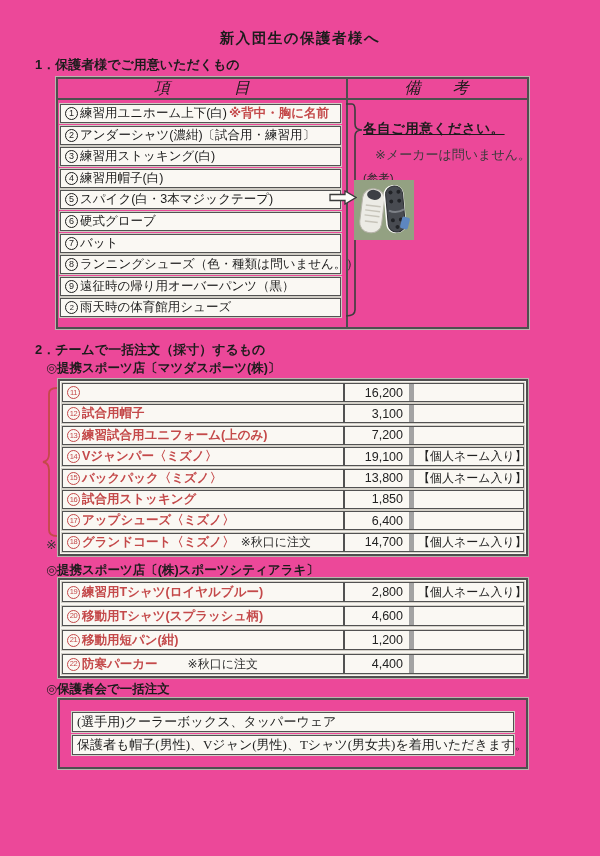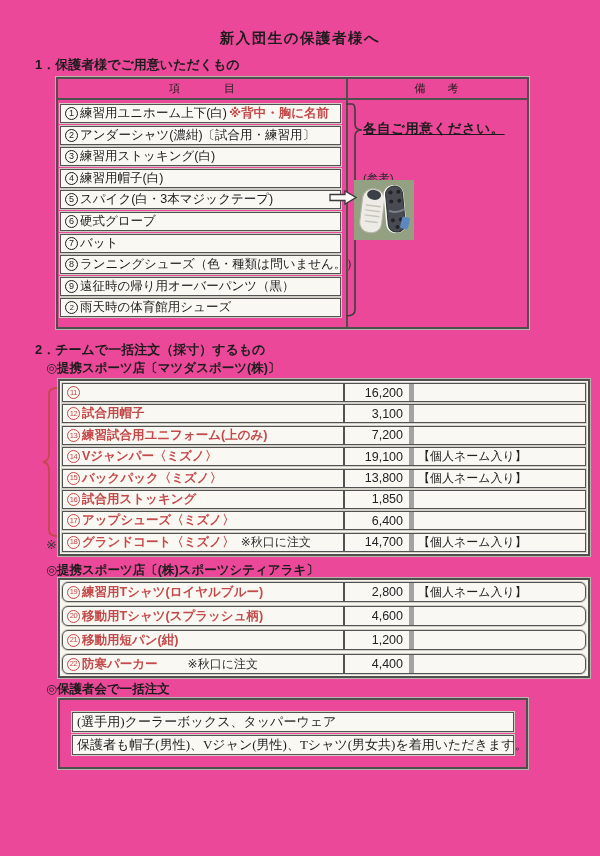--- a/index.html
+++ b/index.html
@@ -11,43 +11,43 @@
     color:#1c1c1c; overflow:hidden;
   }
   .abs { position:absolute; }
   .title { top:29px; left:0; right:0; text-align:center; font-size:14.5px; font-weight:bold; letter-spacing:1.5px; }
   .h-num { font-size:13px; font-weight:bold; }
   .store-label { font-size:12.5px; font-weight:bold; }
 
   
   .s1-table { left:56px; top:77px; width:473px; height:252px; border:2px solid #4f4f4f; box-shadow:0 0 0 1px #b9b6ae; }
   .s1-header { position:absolute; left:0; top:0; width:100%; height:21px; border-bottom:2px solid #4f4f4f; display:flex; }
-  .s1-hcell { display:flex; align-items:center; justify-content:center; font-family:"Liberation Serif","DejaVu Serif",serif; font-size:11px; }
+  .s1-hcell { display:flex; align-items:center; justify-content:center; font-family:"Liberation Serif","DejaVu Serif",serif; font-size:16px;font-style:italic; }
   .s1-hitem { width:288px; }
   .s1-hremarks { flex:1; }
   .s1-divider { position:absolute; left:288px; top:0; bottom:0; border-left:2px solid #4f4f4f; }
   .s1-items { position:absolute; left:2px; top:25px; width:281px; }
   .s1-item { height:19px; border:1px solid #525252; box-shadow:0 0 0 1px #cfccc4; margin-bottom:2.6px; display:flex; align-items:center; padding-left:4px; font-size:12.5px; white-space:nowrap; background:#faf8f3; }
   .item-note { color:#c4494a; font-weight:bold; margin-left:2px; }
 
   .cn { display:inline-flex; align-items:center; justify-content:center; width:13px; height:13px; border:1.2px solid currentColor; border-radius:50%; font-size:9px; line-height:1; margin-right:2px; flex:none; font-weight:normal; }
   .cn2 { font-size:7.5px; letter-spacing:-0.5px; }
 
   .provide { left:305px; top:41px; font-size:13.5px; font-weight:bold; text-decoration:underline; letter-spacing:0.5px; white-space:nowrap; }
   .maker   { left:317px; top:67px; font-size:13px; color:#3a3a3a; white-space:nowrap; }
   .refer   { left:305px; top:92px; font-size:11.5px; color:#2a2a2a; }
   .photo   { left:296px; top:101px; width:60px; height:60px; }
   .arrow   { left:271px; top:111px; }
   .brace-black { left:286px; top:23px; }
 
   
-  .ptable { left:58px; width:532px; border:2px solid #4f4f4f; box-shadow:0 0 0 1px #b9b6ae; padding:2px; background:#f8f6f1; }
+  .ptable { left:58px; width:470px; border:2px solid #4f4f4f; box-shadow:0 0 0 1px #b9b6ae; padding:2px; background:#f8f6f1; }
   .prow { height:19px; border:1px solid #525252; box-shadow:0 0 0 1px #d3d0c8; margin-bottom:2.4px; display:flex; align-items:stretch; background:#faf8f3; }
   .prow:last-child { margin-bottom:0; }
-  .prow2 { height:20px; margin-bottom:4px;border-radius:6px; }
+  .prow2 { height:20px; margin-bottom:4px; }
   .pc { display:flex; align-items:center; white-space:nowrap; overflow:hidden; }
   .pc.name { width:282px; border-right:2px solid #525252; padding-left:4px; color:#c4494a; font-weight:bold; font-size:12.5px; }
   .pc.price { width:69px; border-right:5px solid #a3a3a3; justify-content:flex-end; padding-right:6px; color:#222; font-weight:normal; font-size:12.5px; }
   .pc.remark { flex:1; padding-left:4px; color:#222; font-weight:normal; font-size:12px; }
   .rnote { color:#2f2f2f; font-weight:normal; font-size:12px; margin-left:6px; }
   .rnote.gap { margin-left:30px; }
   .brace-red { left:42px; top:386px; }
   .asterisk18 { left:46px; top:537px; font-size:13px; color:#333; }
 
   
@@ -112,20 +112,21 @@
       <div class="s1-item">
         <span class="cn cn2">2</span>
         <span>雨天時の体育館用シューズ</span>
       </div>
     </div>
 
     <svg class="abs brace-black" width="20" height="219" viewBox="0 0 20 219">
       <path d="M2 2 L8 2 Q11 2 11 8 L11 22 Q11 28 18 28 Q11 28 11 34 L11 208 Q11 214 2 214" fill="none" stroke="#3d3d3d" stroke-width="1.6"></path>
     </svg>
     <div class="abs provide">各自ご用意ください。</div>
+    <div class="abs maker">※メーカーは問いません。</div>
     <div class="abs refer">(参考)</div>
 
     <svg class="abs photo" width="60" height="60" viewBox="0 0 60 60">
       <rect width="60" height="60" fill="#93a182"></rect>
       <g transform="rotate(7 20 32)">
         <rect x="7" y="9" width="22" height="44" rx="10" fill="#ecebe5" stroke="#b5b2a8" stroke-width="1"></rect>
         <ellipse cx="18" cy="15" rx="7" ry="5" fill="#3c3f45"></ellipse>
         <path d="M11 26 H26 M11 31 H26 M11 36 H26 M12 42 H25" stroke="#c7c4ba" stroke-width="1.4" fill="none"></path>
       </g>
       <g transform="rotate(-5 42 30)">

